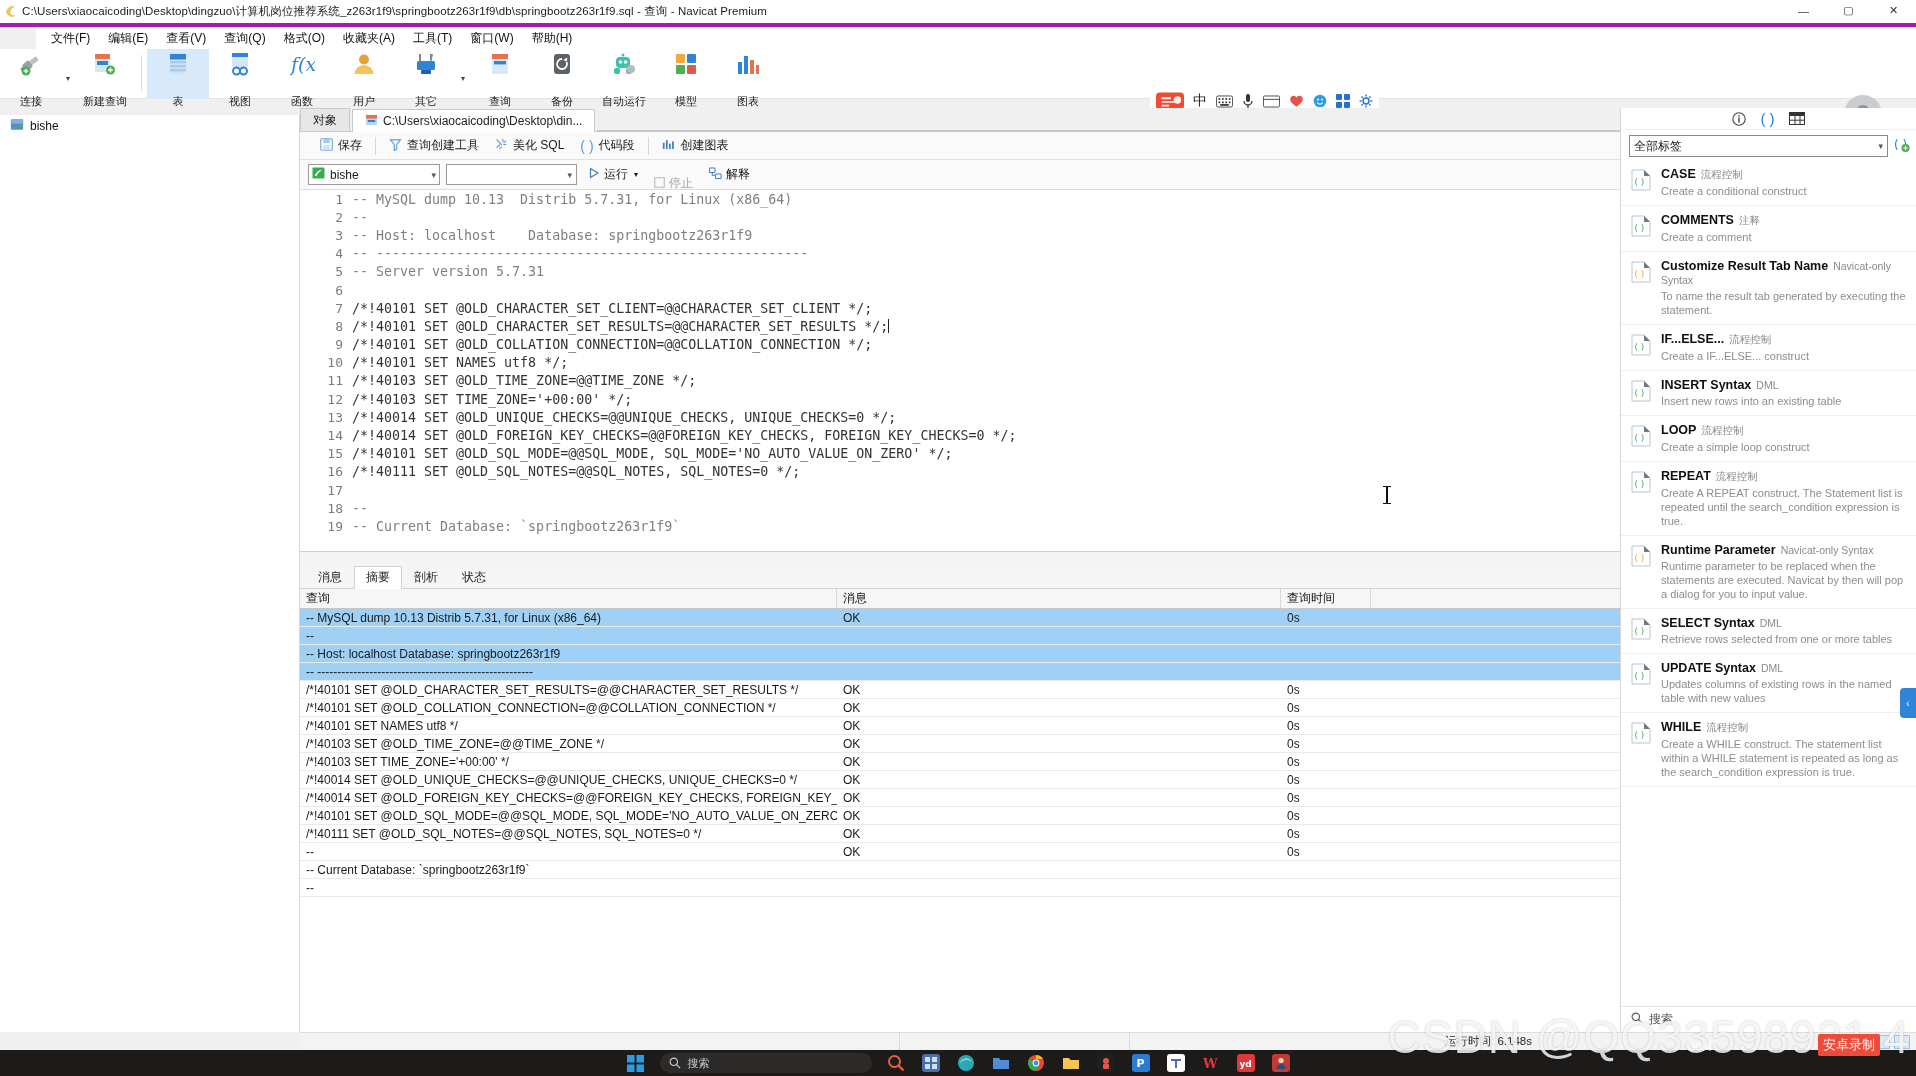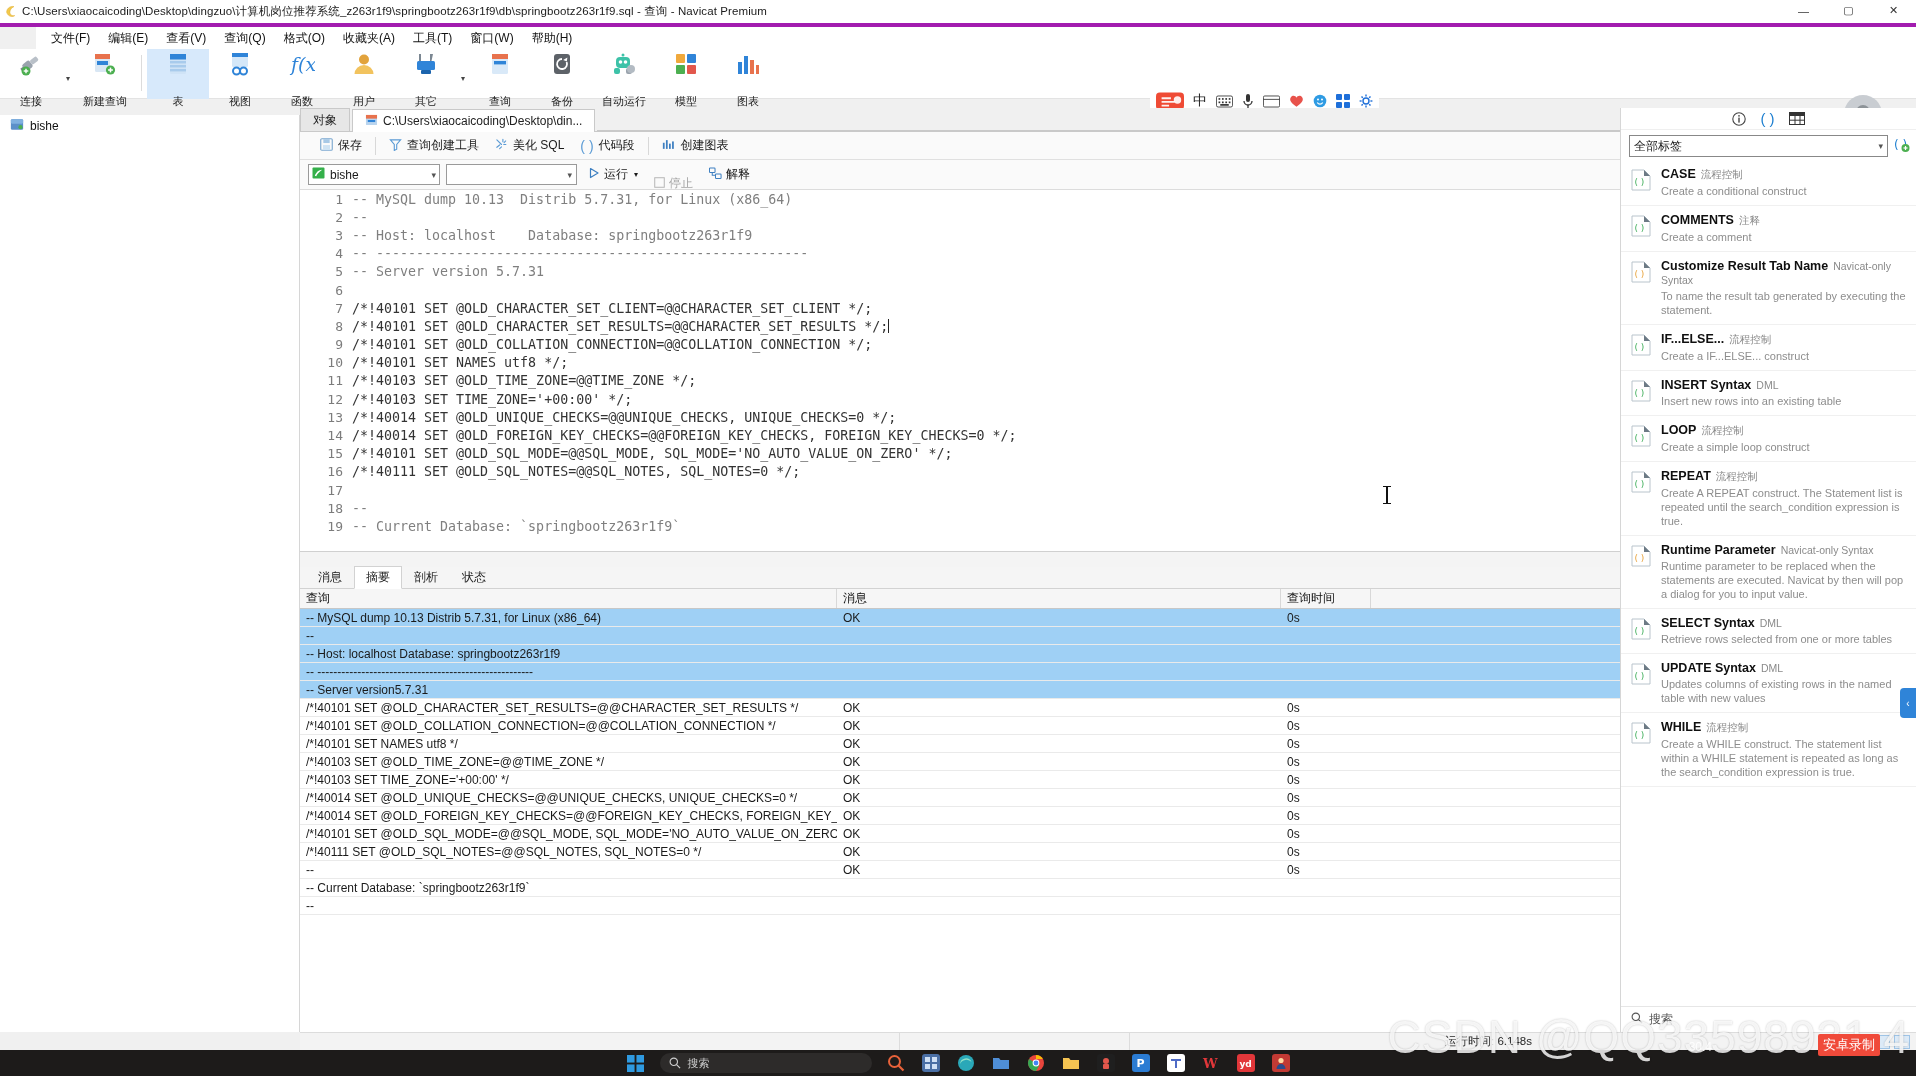--- a/index.html
+++ b/index.html
@@ -622,25 +622,20 @@
               <div class="grow sel">
                 <div class="gc col1">-- Host: localhost    Database: springbootz263r1f9</div>
                 <div class="gc col2"></div>
                 <div class="gc col3"></div>
               </div>
               <div class="grow sel">
                 <div class="gc col1">-- ------------------------------------------------------</div>
                 <div class="gc col2"></div>
                 <div class="gc col3"></div>
               </div>
-              <div class="grow sel">
-                <div class="gc col1">-- Server version5.7.31</div>
-                <div class="gc col2"></div>
-                <div class="gc col3"></div>
-              </div>
               <div class="grow">
                 <div class="gc col1">/*!40101 SET @OLD_CHARACTER_SET_RESULTS=@@CHARACTER_SET_RESULTS */</div>
                 <div class="gc col2">OK</div>
                 <div class="gc col3">0s</div>
               </div>
               <div class="grow">
                 <div class="gc col1">/*!40101 SET @OLD_COLLATION_CONNECTION=@@COLLATION_CONNECTION */</div>
                 <div class="gc col2">OK</div>
                 <div class="gc col3">0s</div>
               </div>

